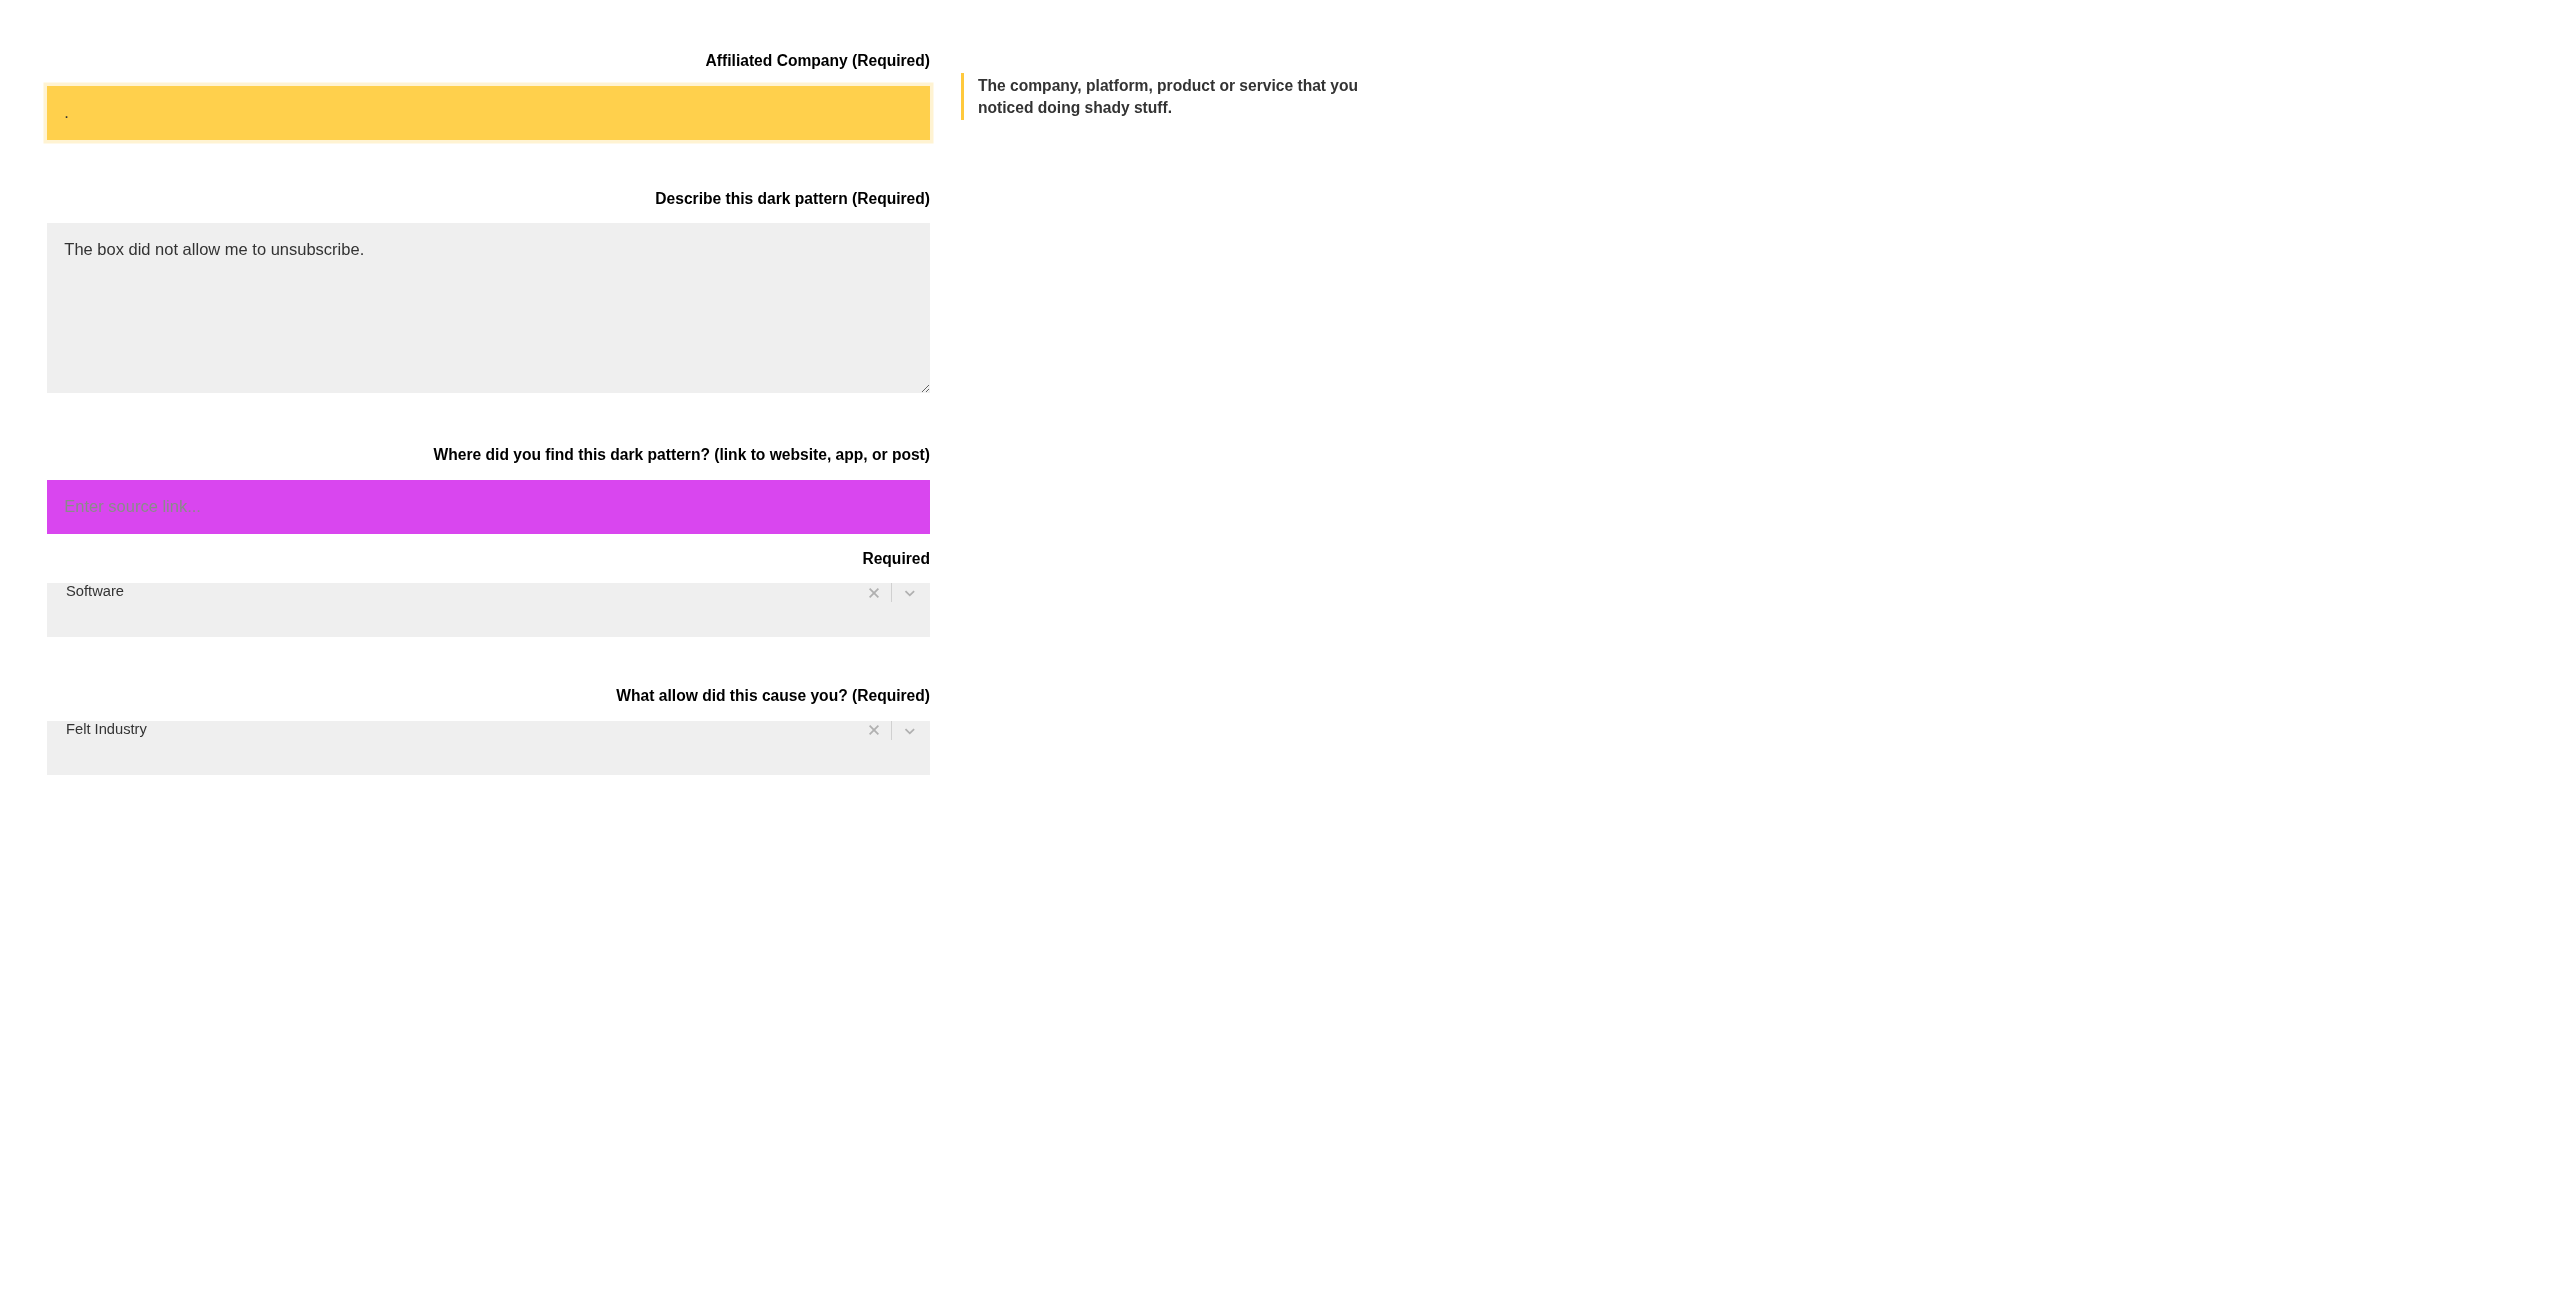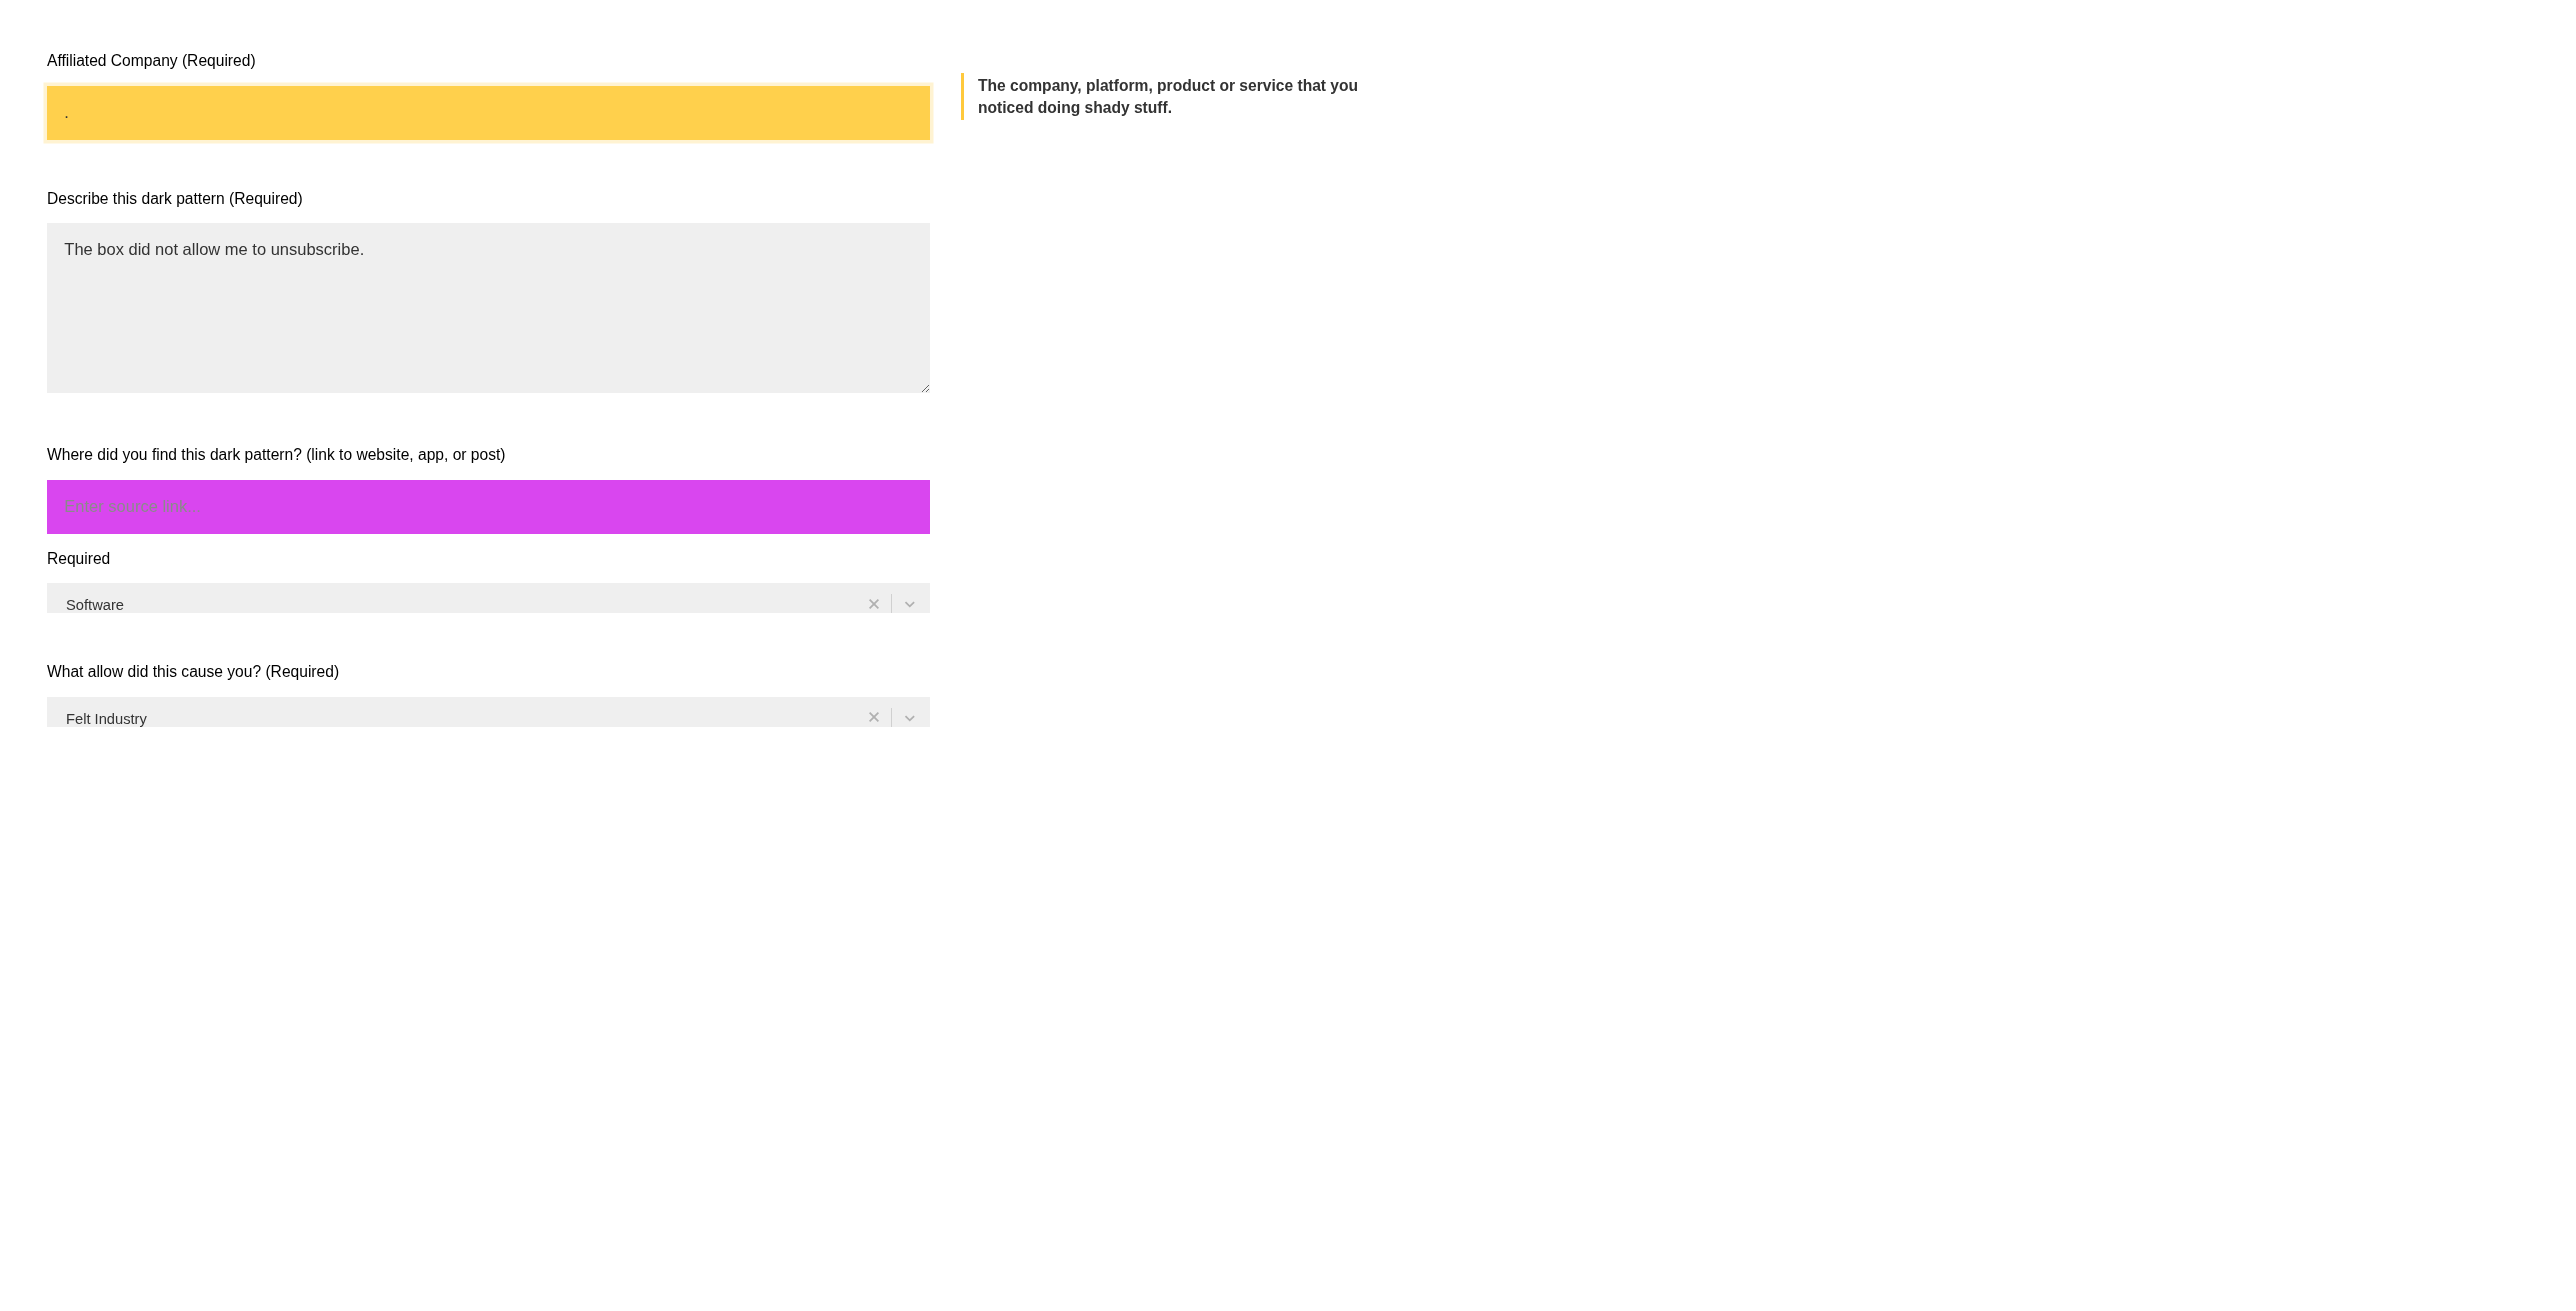--- a/index.html
+++ b/index.html
@@ -29,21 +29,22 @@
       margin-bottom: 50px;
     }
     .form-group.tight {
       margin-bottom: 16px;
     }
     .form-label {
       display: block;
       font-size: 15.6px;
       color: #000000;
       margin-bottom: 15.6px;
-      font-weight: 400;
+      font-weight: 700;
+      text-align: right;
     }
     .text-input {
       width: 100%;
       height: 54px;
       background: #d946ef;
       border: none;
       padding: 0 17.3px;
       font-size: 16.5px;
       color: #333333;
       font-family: inherit;
@@ -63,24 +64,24 @@
       border: none;
       padding: 17.3px;
       font-size: 16.5px;
       color: #333333;
       font-family: inherit;
       outline: none;
       resize: both;
     }
     .select-wrapper {
       width: 100%;
-      height: 30px;
+      height: 54px;
       background: #efefef;
       display: flex;
-      align-items: flex-end;
+      align-items: flex-start;
       padding: 0 12px 0 19px;
       cursor: pointer;
     }
     .select-value {
       flex: 1;
       font-size: 14.7px;
       color: #333333;
     }
     .select-controls {
       display: flex;

